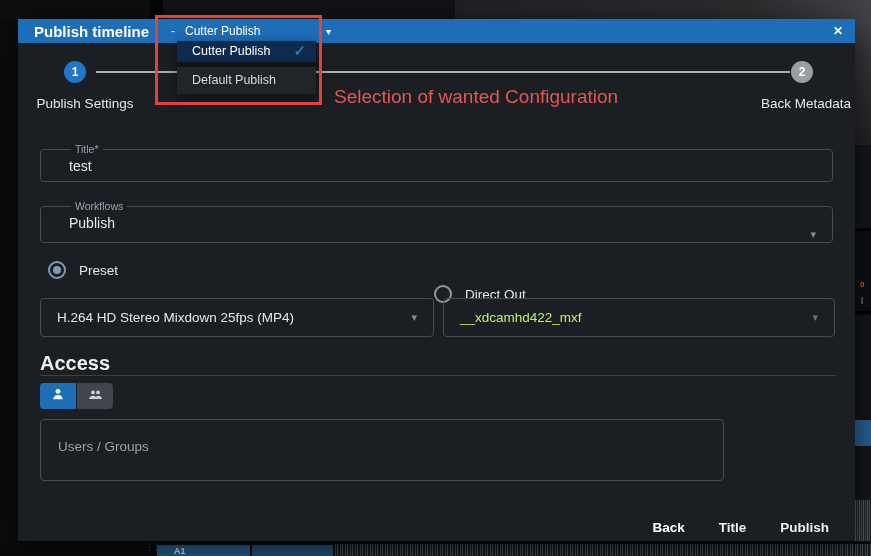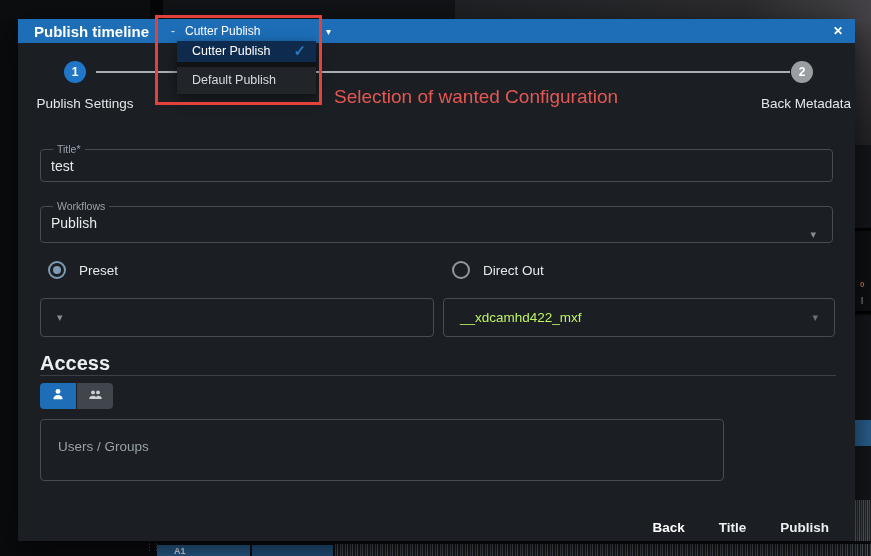--- a/index.html
+++ b/index.html
@@ -46,32 +46,32 @@
   .step-line{position:absolute;left:78px;top:52px;width:694px;height:2px;background:#c4c9ce;opacity:.85;}
   .step-circle{position:absolute;width:22px;height:22px;border-radius:50%;color:#fff;font-size:12px;
      font-weight:bold;text-align:center;line-height:22px;}
   .step1{left:46px;top:42px;background:#2176c7;}
   .step2{left:773px;top:42px;background:#999ea3;}
   .step-label{position:absolute;top:77px;color:#e4e7ea;font-size:13.5px;}
   .step-label.s1{left:12px;width:110px;text-align:center;}
   .step-label.s2{left:728px;width:105px;text-align:right;}
 
   
-  fieldset.field{position:absolute;left:22px;width:793px;margin:0;border:1px solid #454c54;border-radius:4px;padding:0 10px;}
+  fieldset.field{position:absolute;left:22px;width:793px;margin:0;border:1px solid #454c54;border-radius:4px;padding:0 28px;}
   fieldset.field legend{font-size:10.5px;color:#98a2ac;padding:0 4px;margin-left:2px;}
   .field-value{color:#e6e9ec;font-size:14px;margin-top:3px;}
   .f-title{top:124px;height:39px;}
   .f-workflows{top:181px;height:43px;}
   .f-caret{position:absolute;right:16px;top:16px;font-size:11px;color:#878d94;}
 
   
   .radio-row{position:absolute;left:0;top:242px;width:837px;height:22px;}
   .radio-opt{position:absolute;display:flex;align-items:center;cursor:pointer;}
   .radio-opt.preset{left:30px;}
-  .radio-opt.directout{left:434px;}
+  .radio-opt.directout{left:416px;margin-top:24px;}
   .radio-circle{width:18px;height:18px;border-radius:50%;border:2px solid #93989d;position:relative;}
   .radio-circle.on{border-color:#7d9cb3;}
   .radio-circle.on::after{content:"";position:absolute;left:3px;top:3px;width:8px;height:8px;border-radius:50%;background:#7d9cb3;}
   .radio-label{color:#e6e9ec;font-size:13.5px;margin-left:13px;}
 
   
   .selectbox{position:absolute;top:279px;height:39px;border:1px solid #454c54;border-radius:4px;
      display:flex;align-items:center;justify-content:space-between;padding:0 16px;cursor:pointer;}
   .sel-left{left:22px;width:394px;}
   .sel-right{left:425px;width:392px;}
@@ -172,20 +172,21 @@
         <span class="radio-circle on"></span>
         <span class="radio-label">Preset</span>
       </span>
       <span class="radio-opt directout">
         <span class="radio-circle"></span>
         <span class="radio-label">Direct Out</span>
       </span>
     </div>
 
     <div class="selectbox sel-left">
+      <span class="sel-value">H.264 HD Stereo Mixdown 25fps (MP4)</span>
       <span class="sel-caret">▾</span>
     </div>
     <div class="selectbox sel-right">
       <span class="sel-value dim">__xdcamhd422_mxf</span>
       <span class="sel-caret dim">▾</span>
     </div>
 
     <div class="access-heading">Access</div>
     <div class="access-divider"></div>
     <div class="toggle-group">

